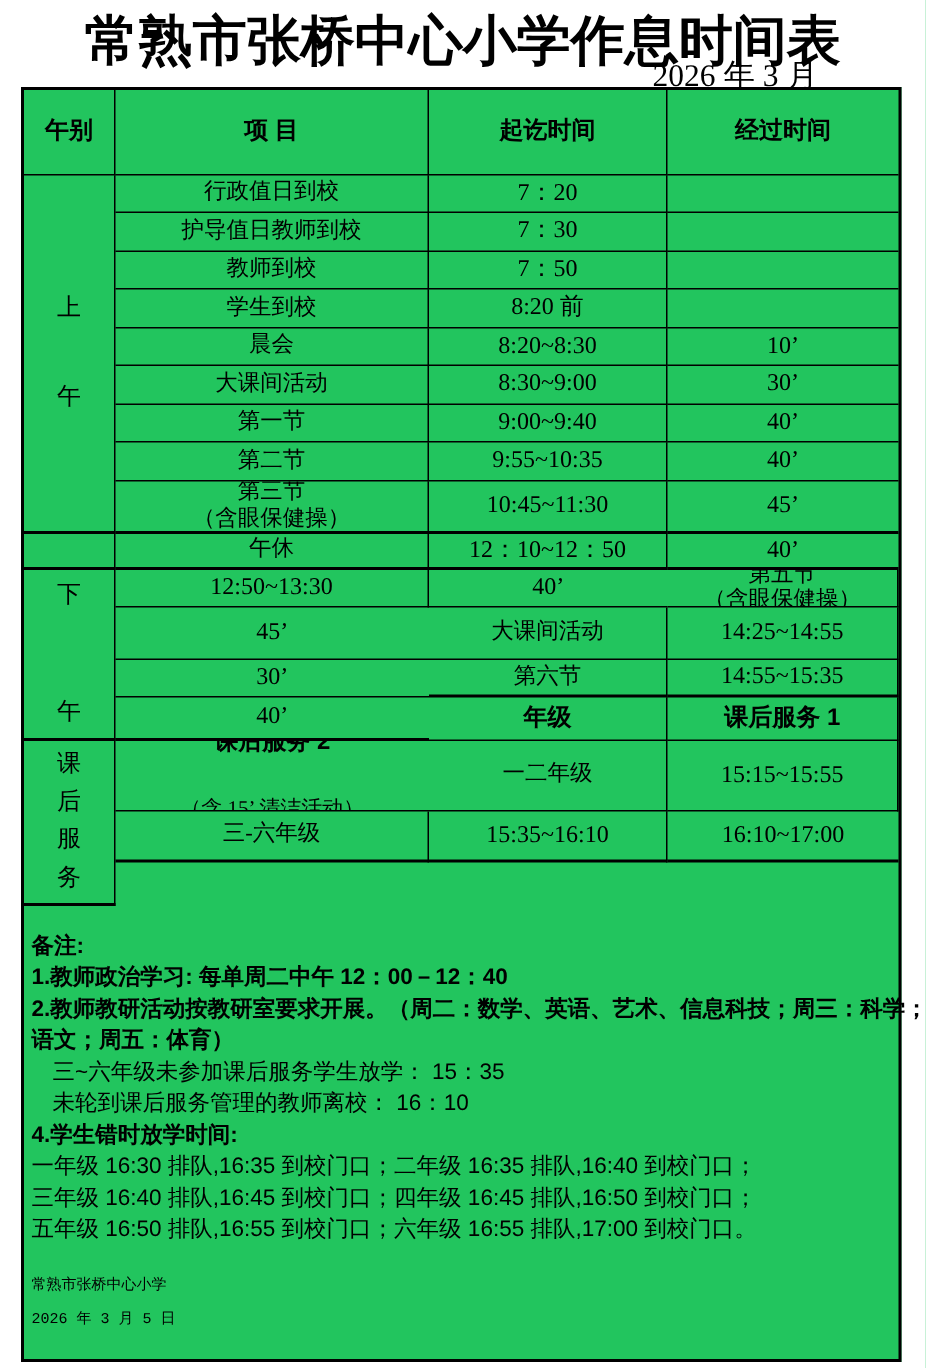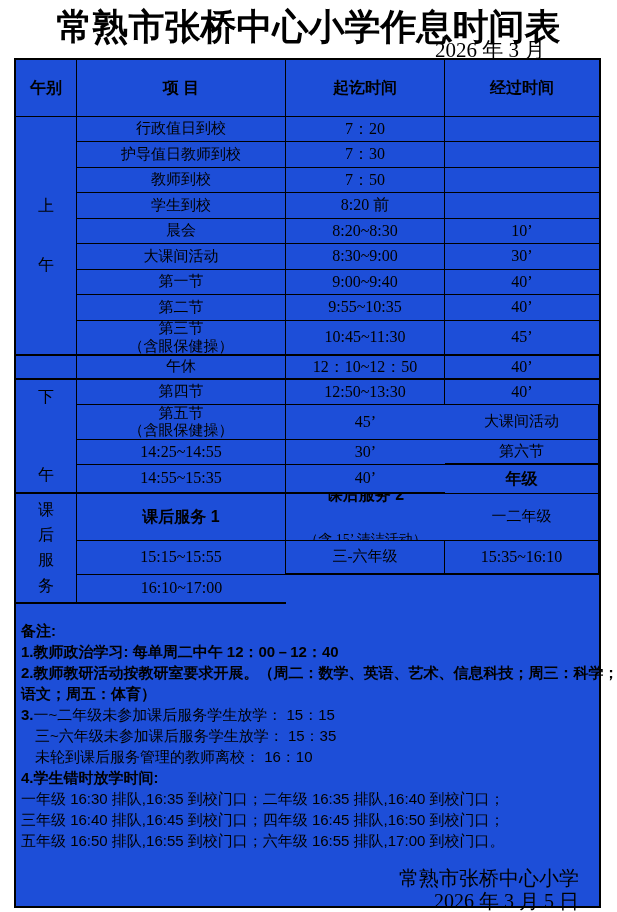--- a/index.html
+++ b/index.html
@@ -40,21 +40,21 @@
 
   
   .doc {
     position: absolute;
     left: 14px;
     top: 58px;
     width: 587px;
     height: 850px;
     border: 2px solid #000;
     box-sizing: border-box;
-    background: #1d4ed8;
+    background: #22c55e;
   }
 
   
   .grid {
     display: grid;
     grid-template-columns: 61px 209px 159px 1fr;
     grid-template-rows: 57px 25px 26px 25px 26px 25px 26px 25px 26px 35px 24px 25px 35px 25px 29px 47px 34px 29px;
     width: 100%;
     box-sizing: border-box;
   }
@@ -104,23 +104,23 @@
     line-height: 21px;
     white-space: nowrap;
   }
   .note-line.bold { font-weight: bold; }
   .note-line.indent { padding-left: 14px; }
   .note-line b { font-weight: bold; }
 
   .sig {
     margin-top: 16px;
     margin-right: 12px;
-    text-align: right;
-    font-family: Liberation Serif, serif;
-    font-size: 20px;
+    text-align: left;
+    font-family: Liberation Mono, monospace;
+    font-size: 10px;
   }
   .sig div { line-height: 23px; }
 </style>
 </head>
 <body>
 
 <div class="page-title">常熟市张桥中心小学作息时间表</div>
 <div class="page-date">2026 年 3 月</div>
 
 <div class="doc">
@@ -177,21 +177,20 @@
     <div class="cell vlabel sb"></div>
     <div class="cell item sb">午休</div>
     <div class="cell time sb">12：10~12：50</div>
     <div class="cell dur last sb">40’</div>
 
     <div class="cell vlabel afternoon sb">
       <span>下</span>
       <span>午</span>
     </div>
 
-    <div class="cell item">第四节</div>
     <div class="cell time">12:50~13:30</div>
     <div class="cell dur last">40’</div>
 
     <div class="cell item pre">第五节
 （含眼保健操）</div>
     <div class="cell dur last">45’</div>
 
     <div class="cell item">大课间活动</div>
     <div class="cell time">14:25~14:55</div>
     <div class="cell dur last">30’</div>
@@ -221,21 +220,20 @@
     <div class="cell time sb">15:35~16:10</div>
     <div class="cell time last sb">16:10~17:00</div>
 
   </div>
 
   <div class="notes">
     <div class="note-line bold">备注:</div>
     <div class="note-line bold">1.教师政治学习: 每单周二中午 12：00－12：40</div>
     <div class="note-line bold">2.教师教研活动按教研室要求开展。（周二：数学、英语、艺术、信息科技；周三：科学；周四：</div>
     <div class="note-line bold">语文；周五：体育）</div>
-    <div class="note-line"><b>3.</b><span>一~二年级未参加课后服务学生放学：  15：15</span></div>
     <div class="note-line indent">三~六年级未参加课后服务学生放学：  15：35</div>
     <div class="note-line indent">未轮到课后服务管理的教师离校：  16：10</div>
     <div class="note-line bold">4.学生错时放学时间:</div>
     <div class="note-line">一年级 16:30 排队,16:35 到校门口；二年级 16:35 排队,16:40 到校门口；</div>
     <div class="note-line">三年级 16:40 排队,16:45 到校门口；四年级 16:45 排队,16:50 到校门口；</div>
     <div class="note-line">五年级 16:50 排队,16:55 到校门口；六年级 16:55 排队,17:00 到校门口。</div>
 
     <div class="sig">
       <div>常熟市张桥中心小学</div>
       <div>2026 年 3 月 5 日</div>

